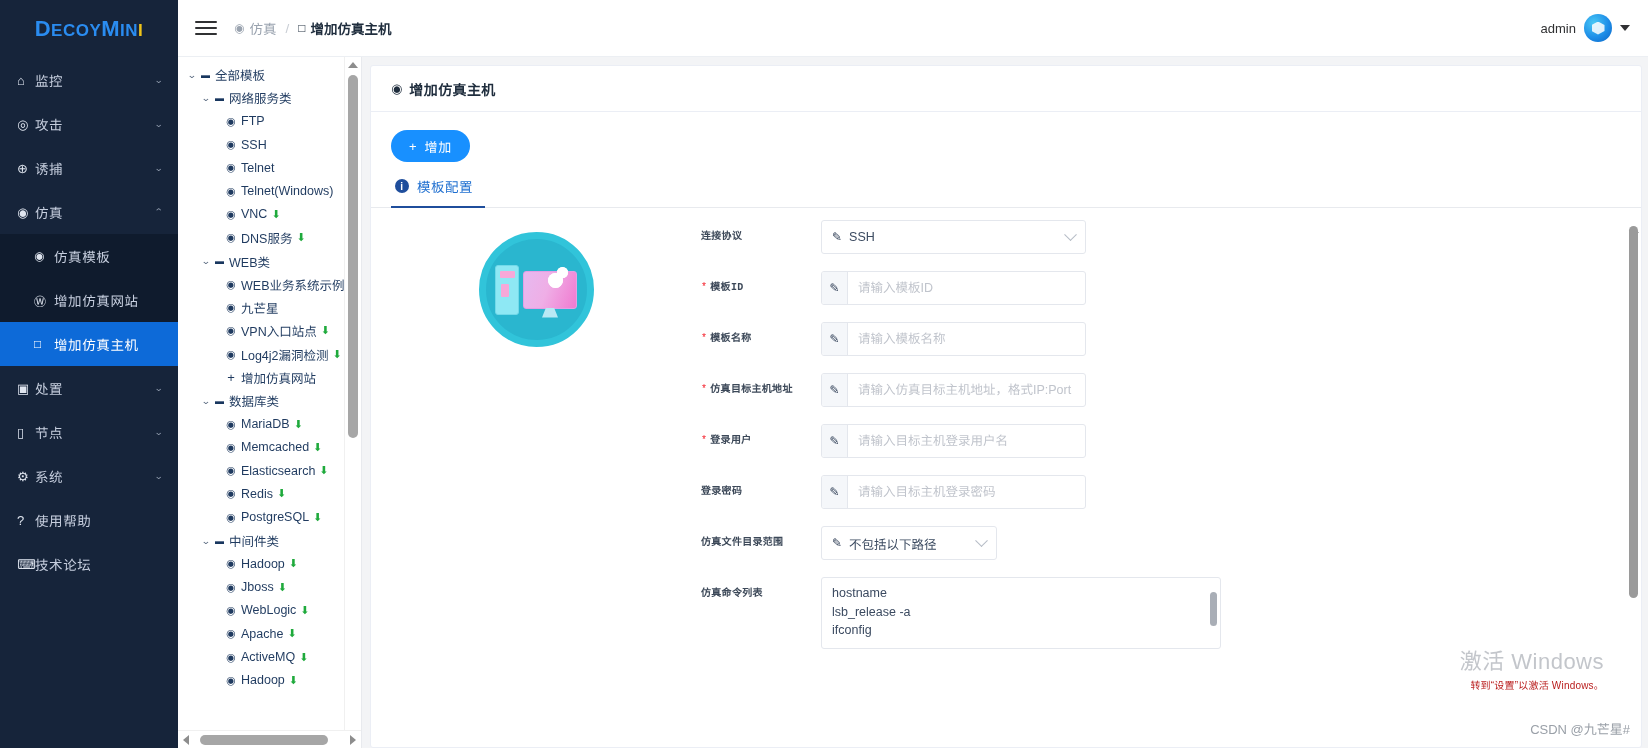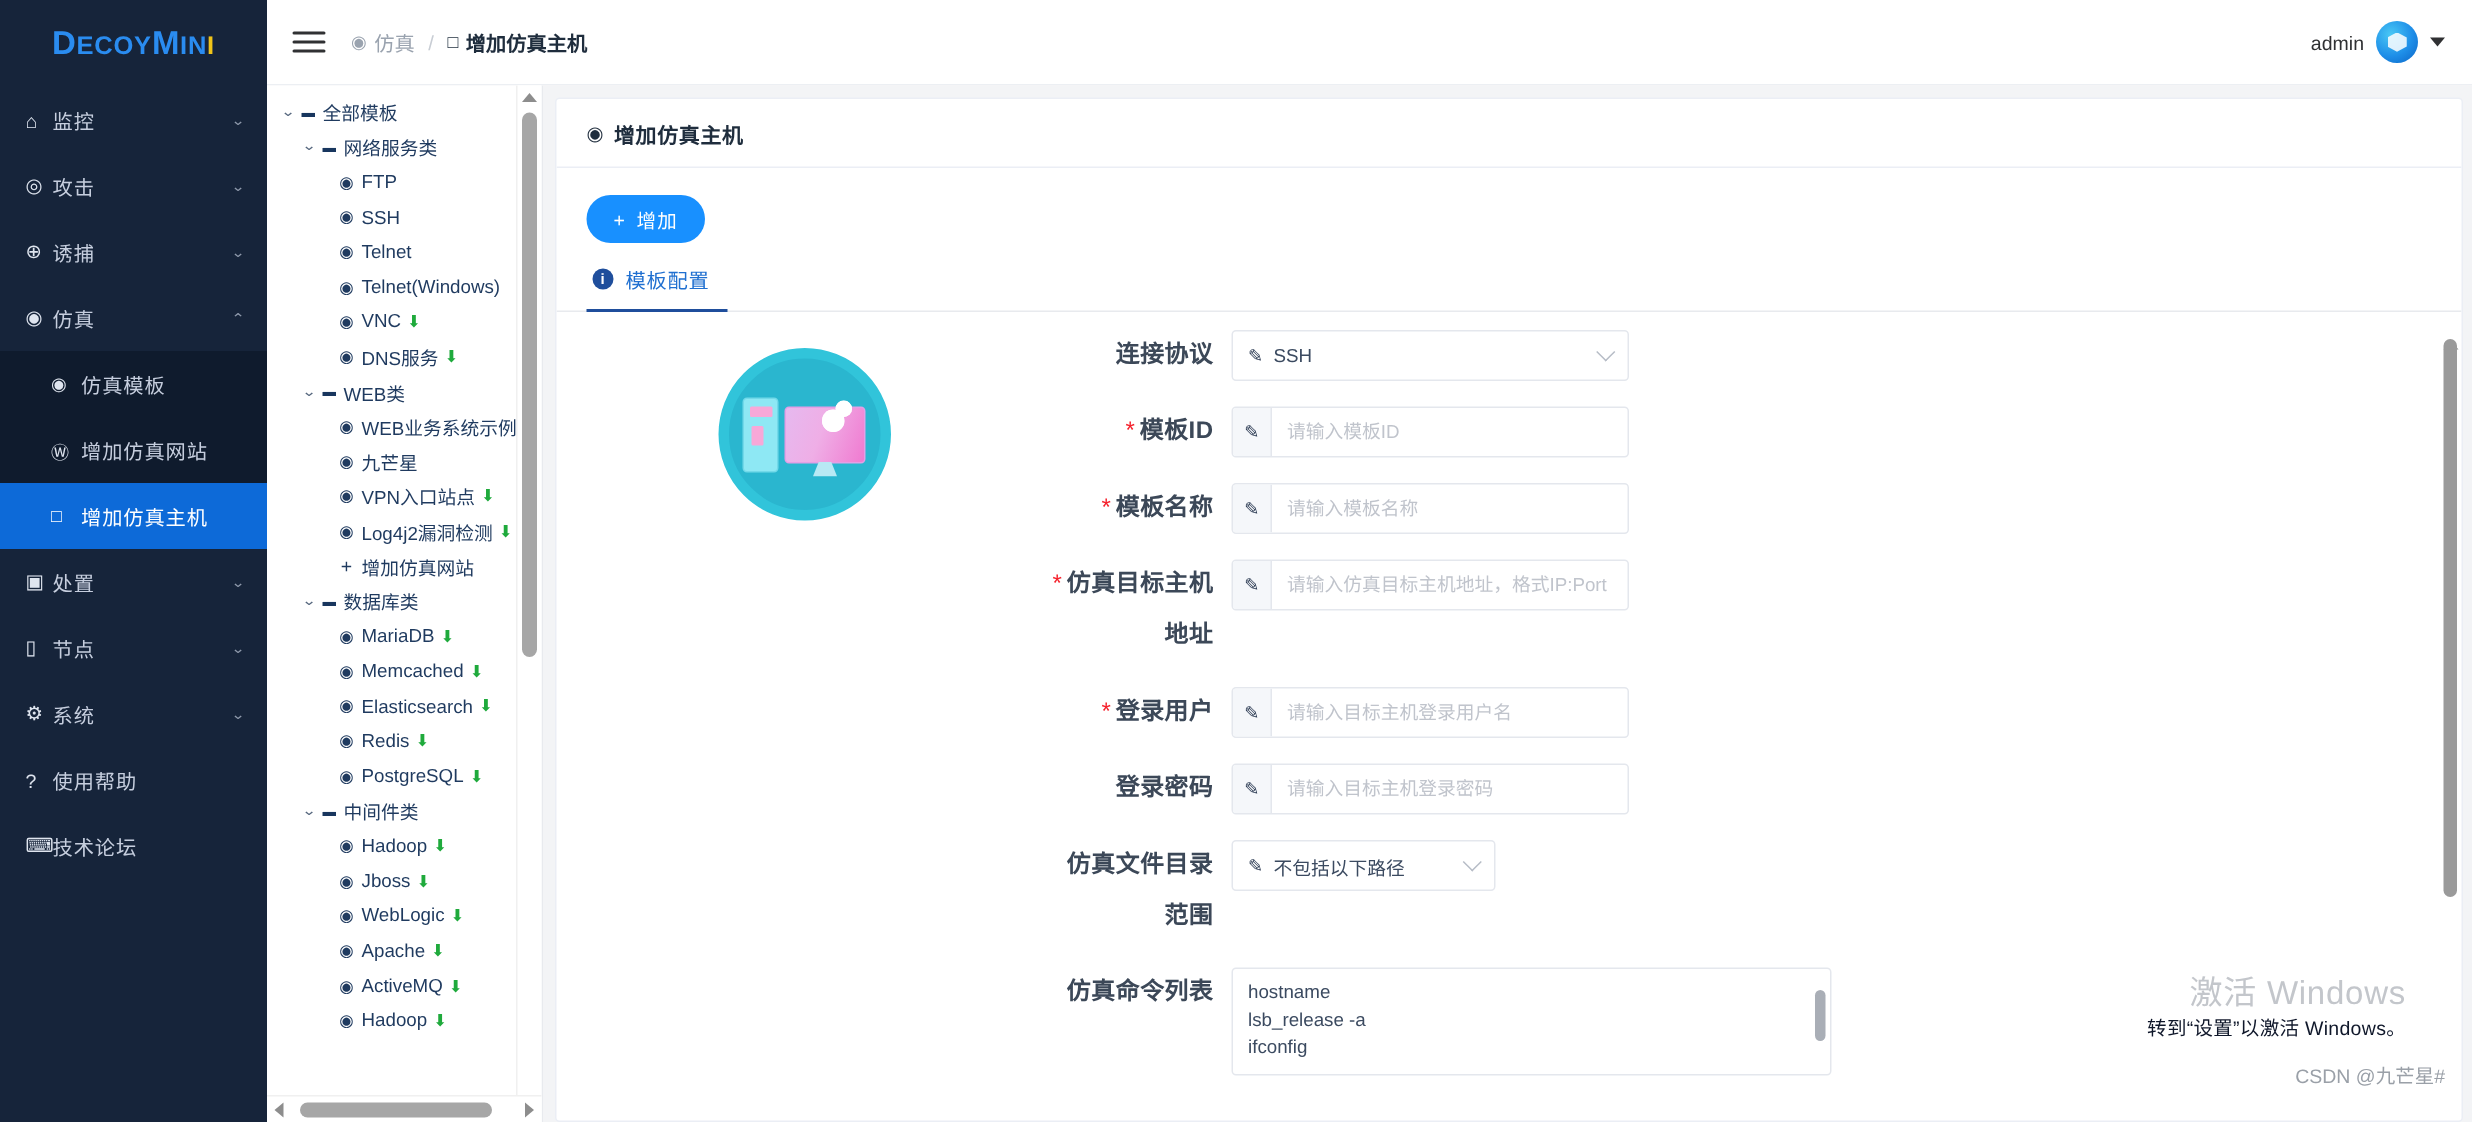--- a/index.html
+++ b/index.html
@@ -170,22 +170,22 @@
     position:relative;border:1px solid #e39fe6;box-sizing:border-box;}
   .illus .mon:after{content:"";position:absolute;left:50%;bottom:-10px;transform:translateX(-50%);
     width:16px;height:10px;background:#b8e9f4;clip-path:polygon(25% 0,75% 0,100% 100%,0 100%);}
   .illus .gear{position:absolute;background:#fff;border-radius:50%;}
   .illus .g1{width:15px;height:15px;right:24px;top:34px;box-shadow:0 0 0 3px #fff inset;}
   .illus .g2{width:11px;height:11px;right:19px;top:28px;box-shadow:0 0 0 2px #fff inset;}
 
   .fields-col{flex:1;min-width:0;}
   .frow{display:flex;align-items:flex-start;margin-bottom:17px;}
   .flabel{
-    width:120px;min-width:120px;text-align:right;padding-right:12px;font-size:16px;
-    color:#3c4858;font-weight:bold;line-height:34px;box-sizing:border-box;letter-spacing:.3px;
+    width:120px;min-width:120px;text-align:left;padding-right:12px;font-size:10px;
+    color:#3c4858;font-weight:bold;line-height:34px;box-sizing:border-box;letter-spacing:.3px;font-family:Liberation Mono, monospace;
   }
   .flabel .req{color:#f5222d;margin-right:3px;font-weight:normal;}
   .fctrl{position:relative;}
   .inp{
     width:265px;height:34px;border:1px solid #e4e7ed;border-radius:3px;background:#fff;
     display:flex;align-items:stretch;box-sizing:border-box;overflow:hidden;
   }
   .inp .pfx{
     width:25px;min-width:25px;background:#f5f7fa;border-right:1px solid #e4e7ed;
     display:flex;align-items:center;justify-content:center;color:#2b3a52;font-size:12px;
@@ -220,23 +220,23 @@
   
   .form-vscroll{width:14px;min-width:14px;position:relative;}
   .fv-arrow{position:absolute;top:4px;left:2px;}
   .fv-thumb{position:absolute;left:2px;top:18px;width:9px;height:372px;background:#9a9a9a;border-radius:5px;}
 
   
   .wm-win{
     position:absolute;right:44px;bottom:52px;text-align:right;user-select:none;pointer-events:none;z-index:30;
   }
   .wm-win .l1{font-size:22px;color:#c3c6cb;letter-spacing:.5px;line-height:28px;}
-  .wm-win .l2{font-size:13px;color:#0f172a;letter-spacing:.2px;line-height:20px;}
+  .wm-win .l2{font-size:10px;color:#b91c1c;letter-spacing:.2px;line-height:20px;}
   .wm-csdn{
-    position:absolute;right:18px;bottom:22px;font-size:13px;color:#9aa0a8;user-select:none;
+    position:absolute;right:18px;bottom:10px;font-size:13px;color:#9aa0a8;user-select:none;
     pointer-events:none;z-index:30;
   }
 </style>
 </head>
 <body>
 
 <div class="app">
 
   <aside class="sidebar">
     <div class="logo-wrap">

